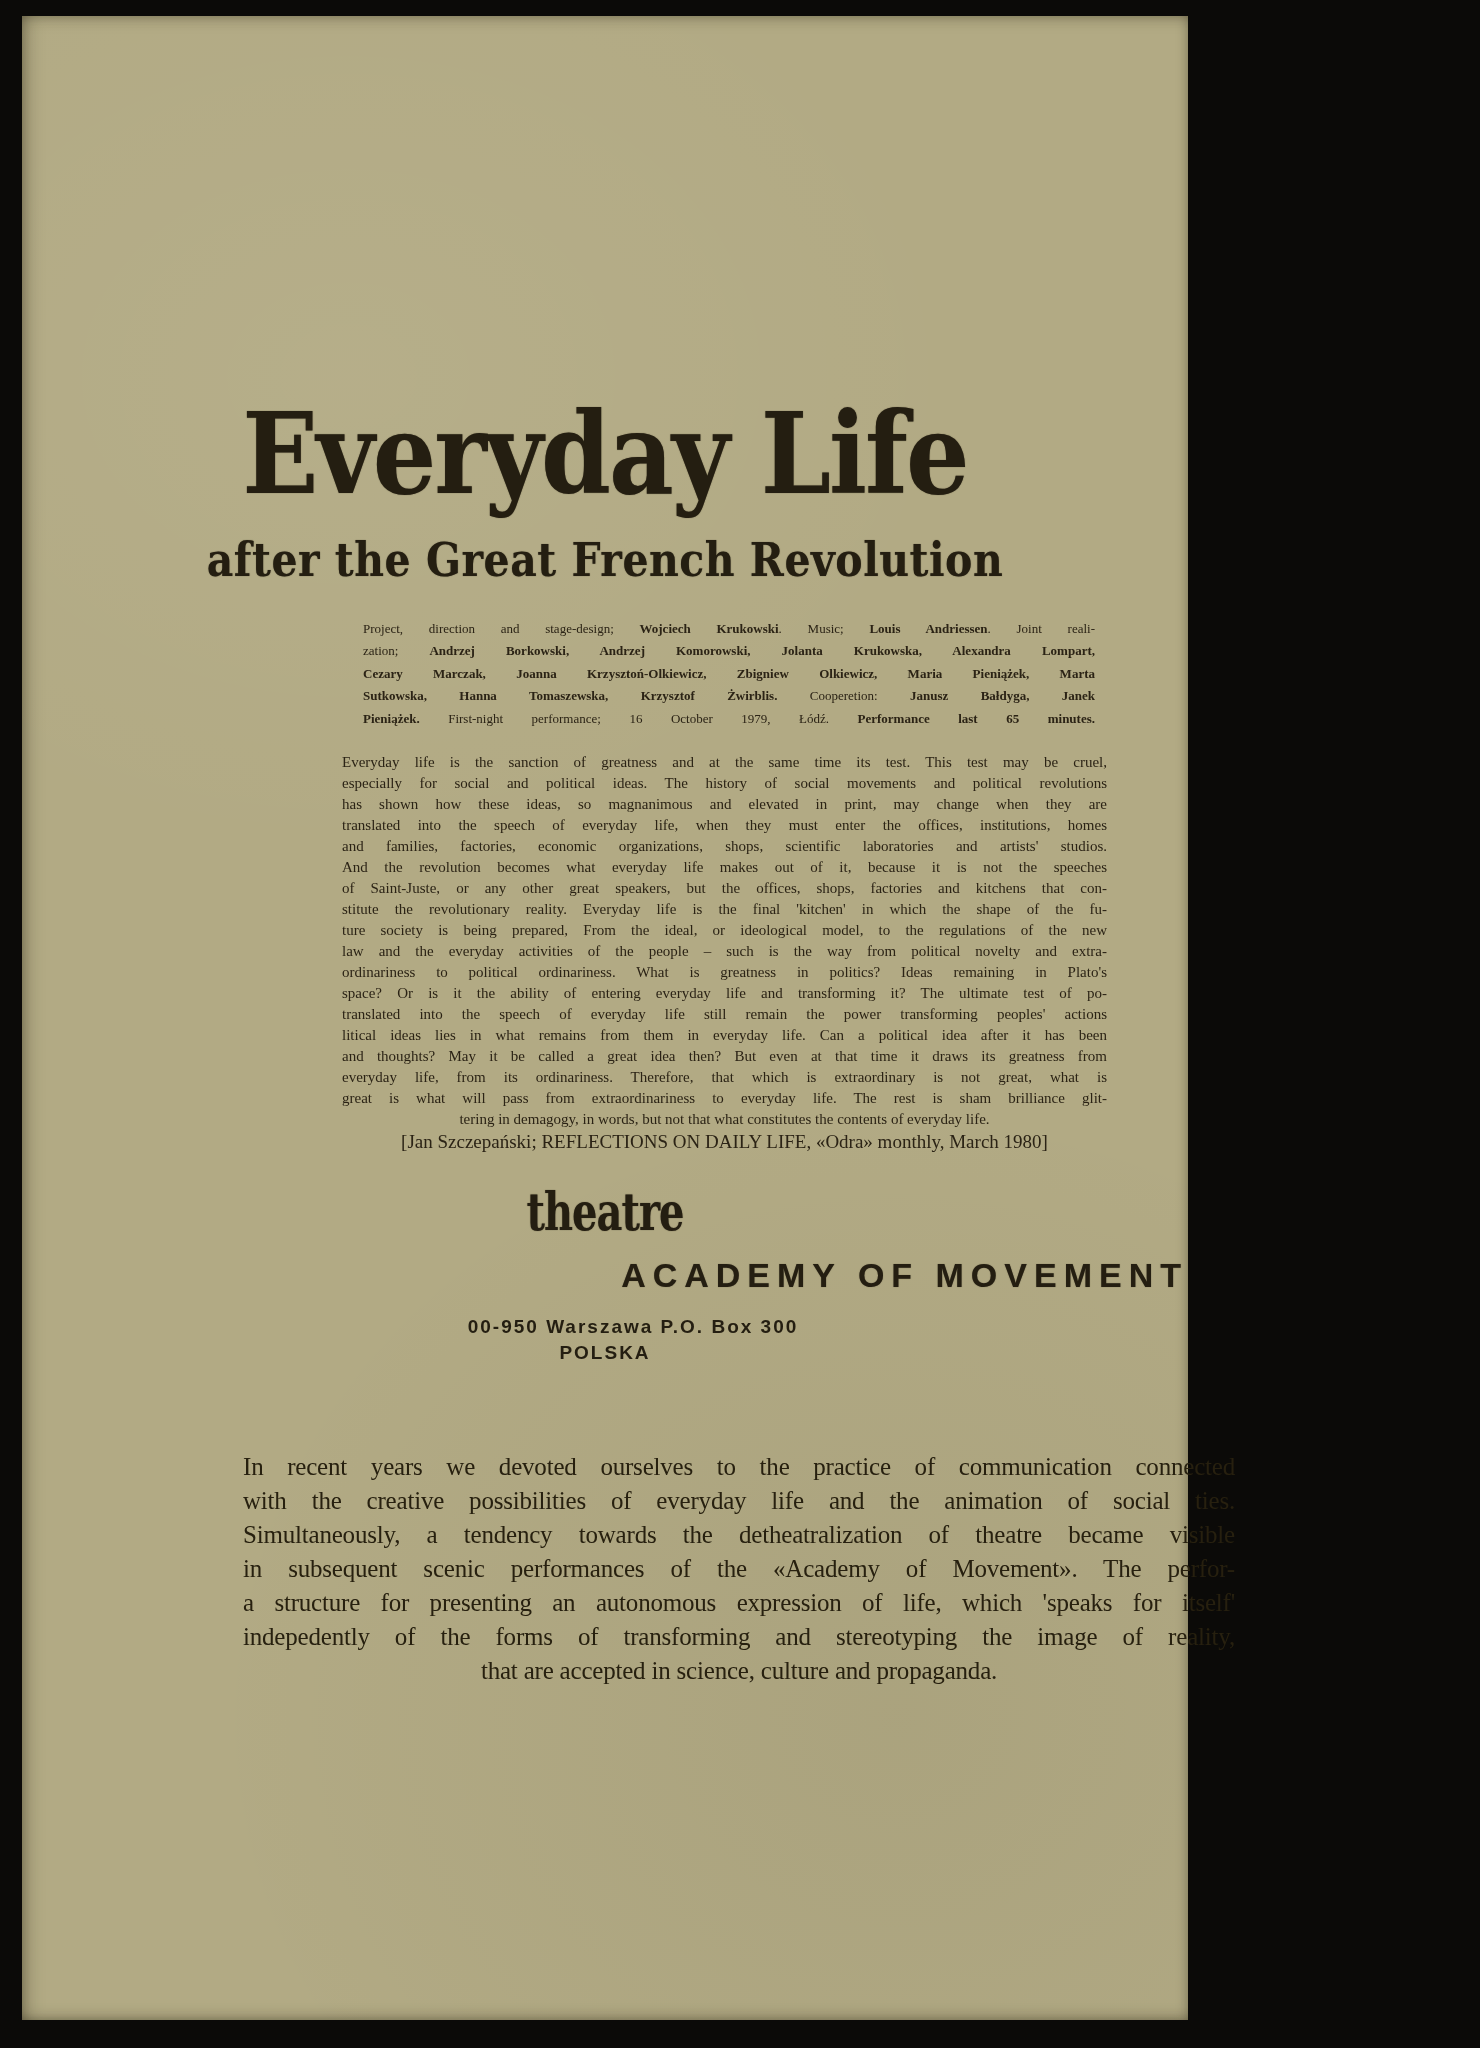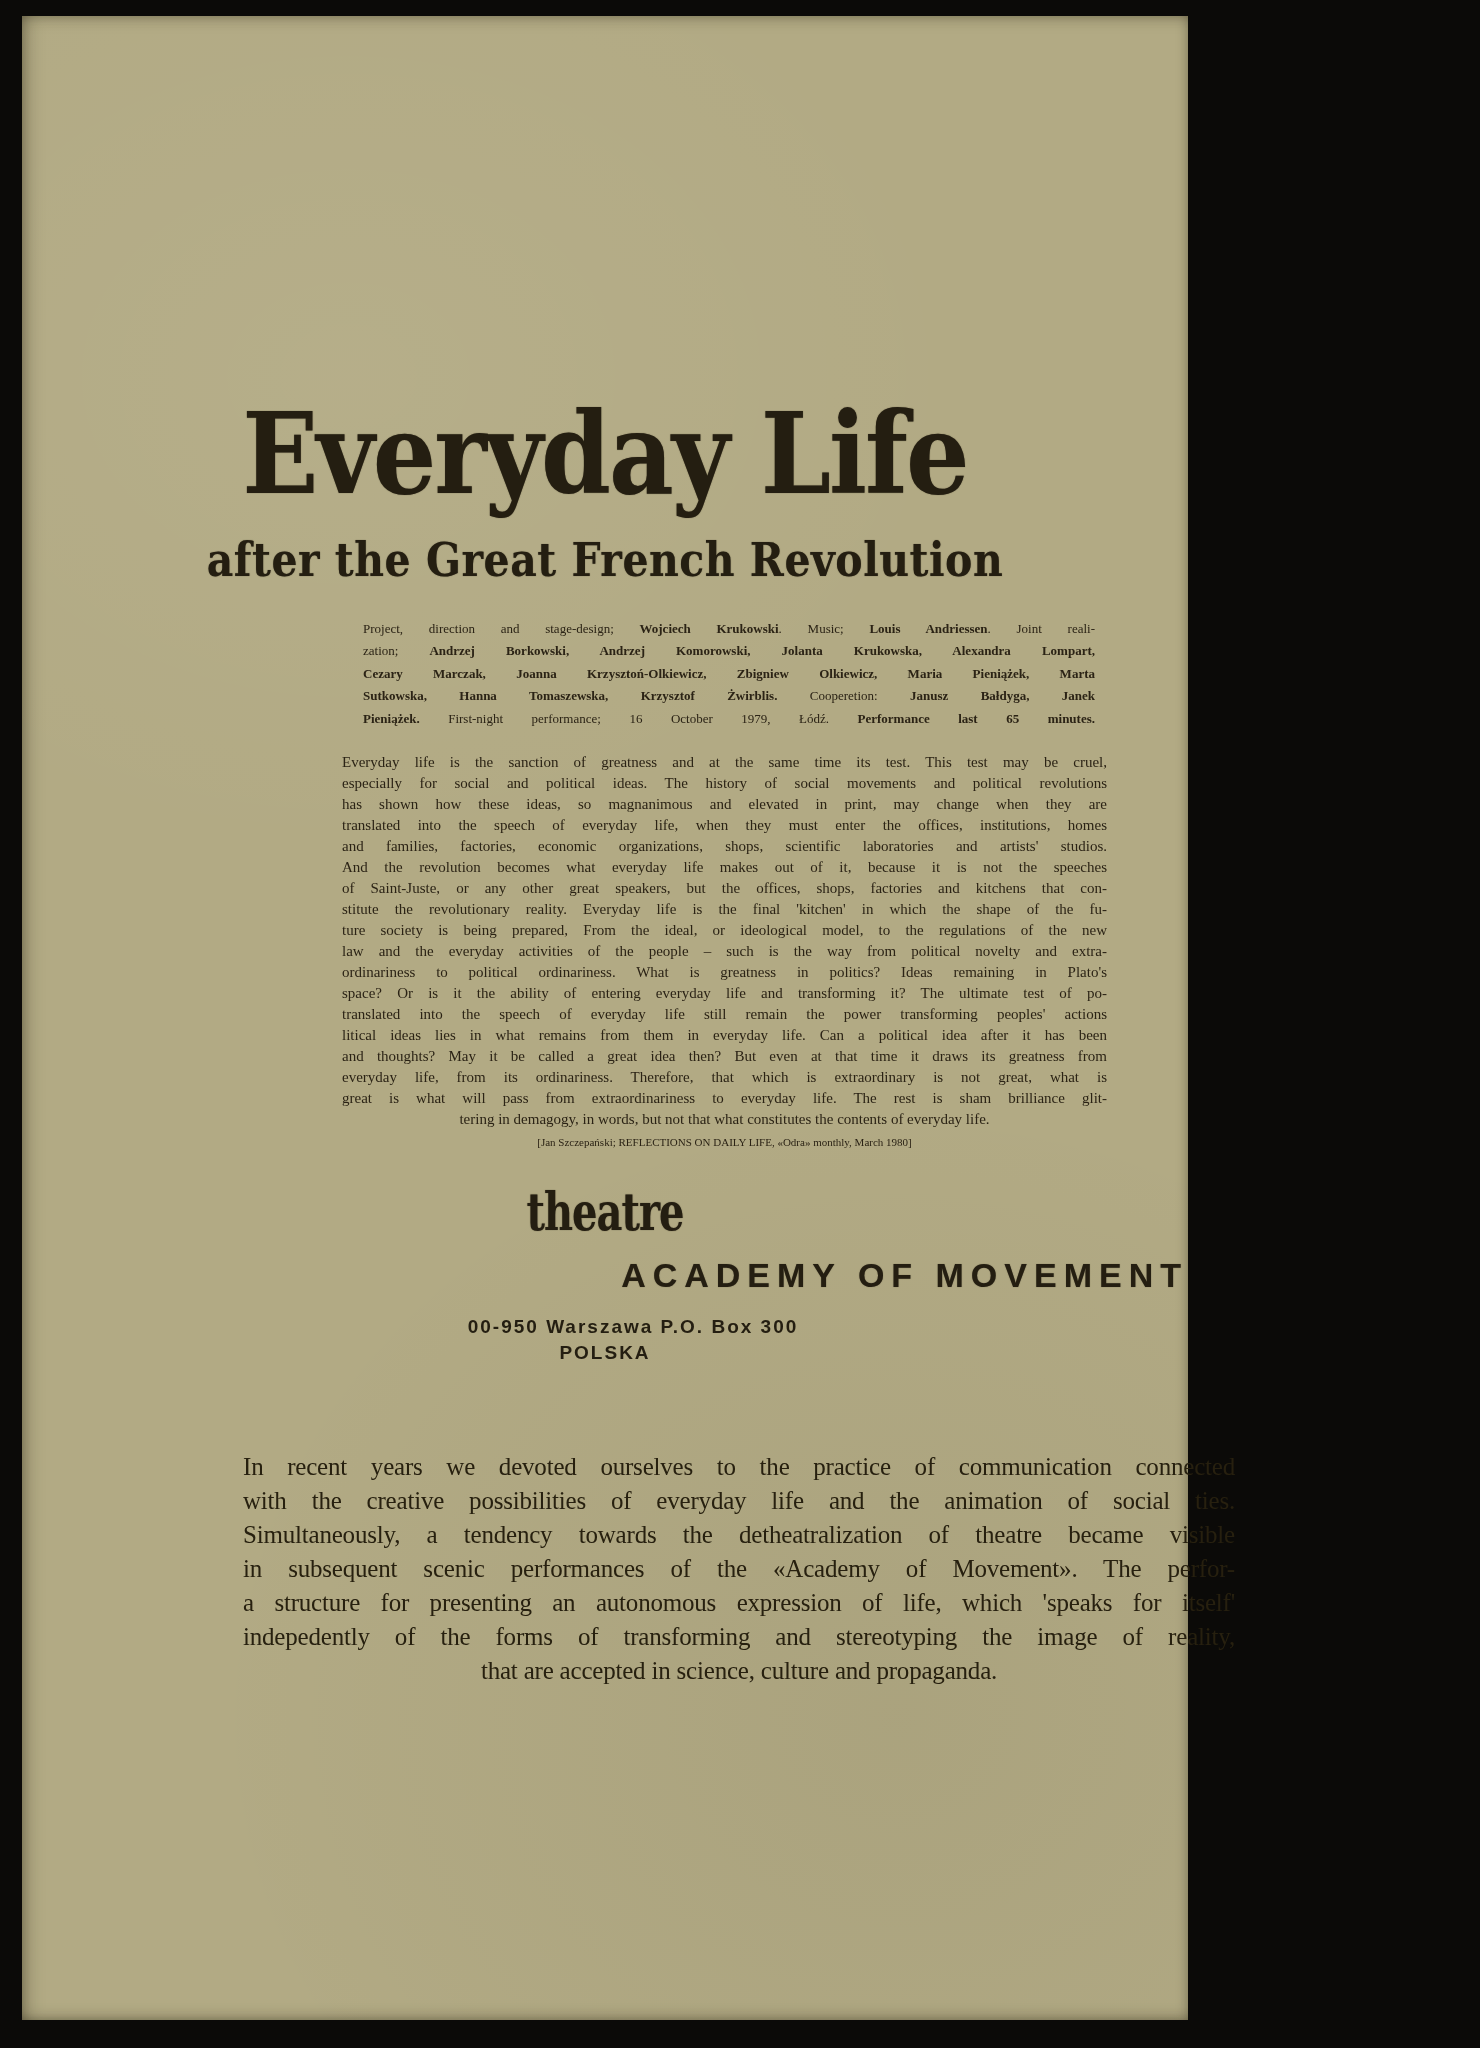--- a/index.html
+++ b/index.html
@@ -41,21 +41,21 @@
     top:602px;left:341px;width:732px;
     font-size:13px;line-height:22.4px;
   }
   .credits .bold{font-weight:700;}
   .essay{
     top:736px;left:320px;width:765px;
     font-size:15px;line-height:21px;
   }
   .citation{
     top:1116px;left:320px;width:765px;text-align:center;
-    font-size:11px;line-height:20px;
+    font-size:19px;line-height:20px;
   }
   .theatre{
     top:1170px;text-align:center;
     font:700 40px/1 "DejaVu Serif",serif;
     color:#241e11;letter-spacing:-1px;
     transform:scaleY(1.3);transform-origin:top center;
     text-shadow:0 0 1px rgba(36,30,17,.6);
   }
   .company-name{
     top:1226px;text-align:right;

